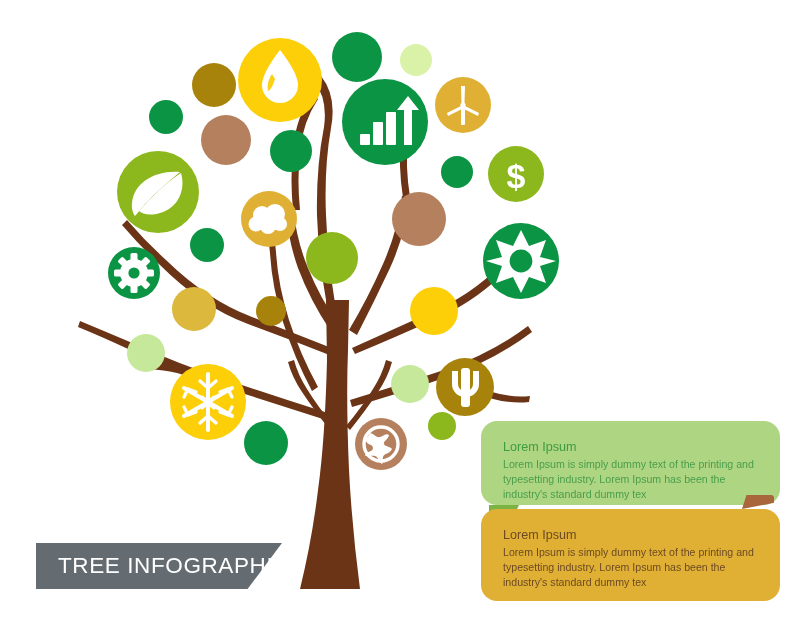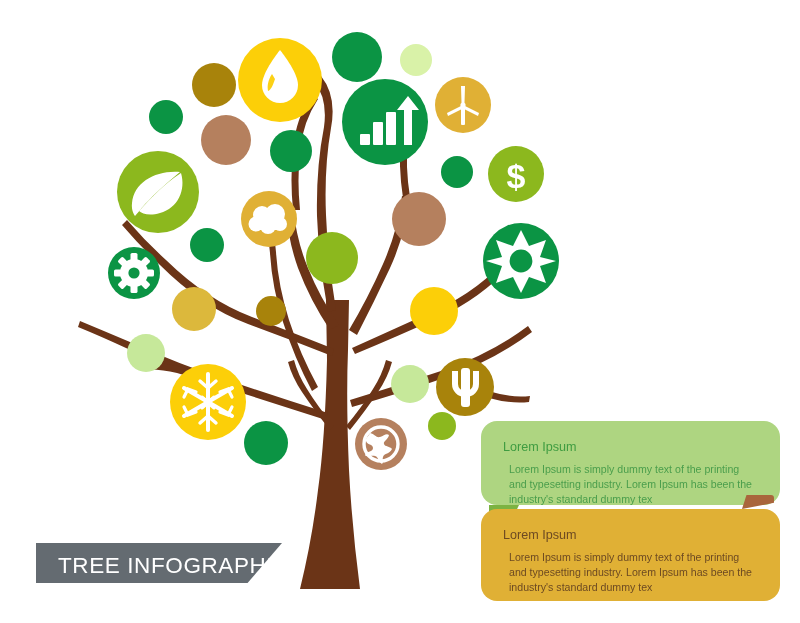--- a/index.html
+++ b/index.html
@@ -21,21 +21,21 @@
   #tree-svg {
     position: absolute;
     left: 0; top: 0;
     width: 800px; height: 623px;
   }
 
   
   .title-banner {
     position: absolute;
     left: 36px; top: 543px;
-    width: 246px; height: 40px;
+    width: 246px; height: 46px;
   }
   .title-banner .banner-shape {
     position: absolute;
     inset: 0;
     background: #646b71;
     clip-path: polygon(0 0, 100% 0, 86% 100%, 0 100%);
   }
   .title-banner .banner-text {
     position: absolute;
     left: 22px; top: 0;
@@ -56,21 +56,21 @@
   }
   .callout .c-title {
     font-size: 12.6px;
     font-weight: 400;
     margin: 0 0 1px 0;
     line-height: 1.35;
   }
   .callout .c-body {
     font-size: 10.6px;
     line-height: 1.42;
-    margin: 6px;
+    margin: 0;
     max-width: 272px;
   }
   .callout-green {
     left: 481px; top: 421px;
     width: 299px; height: 84px;
     background: #aed581;
   }
   .callout-green .c-title { color: #3f9c41; }
   .callout-green .c-body  { color: #4a9e4c; }
   .callout-green .tail {

